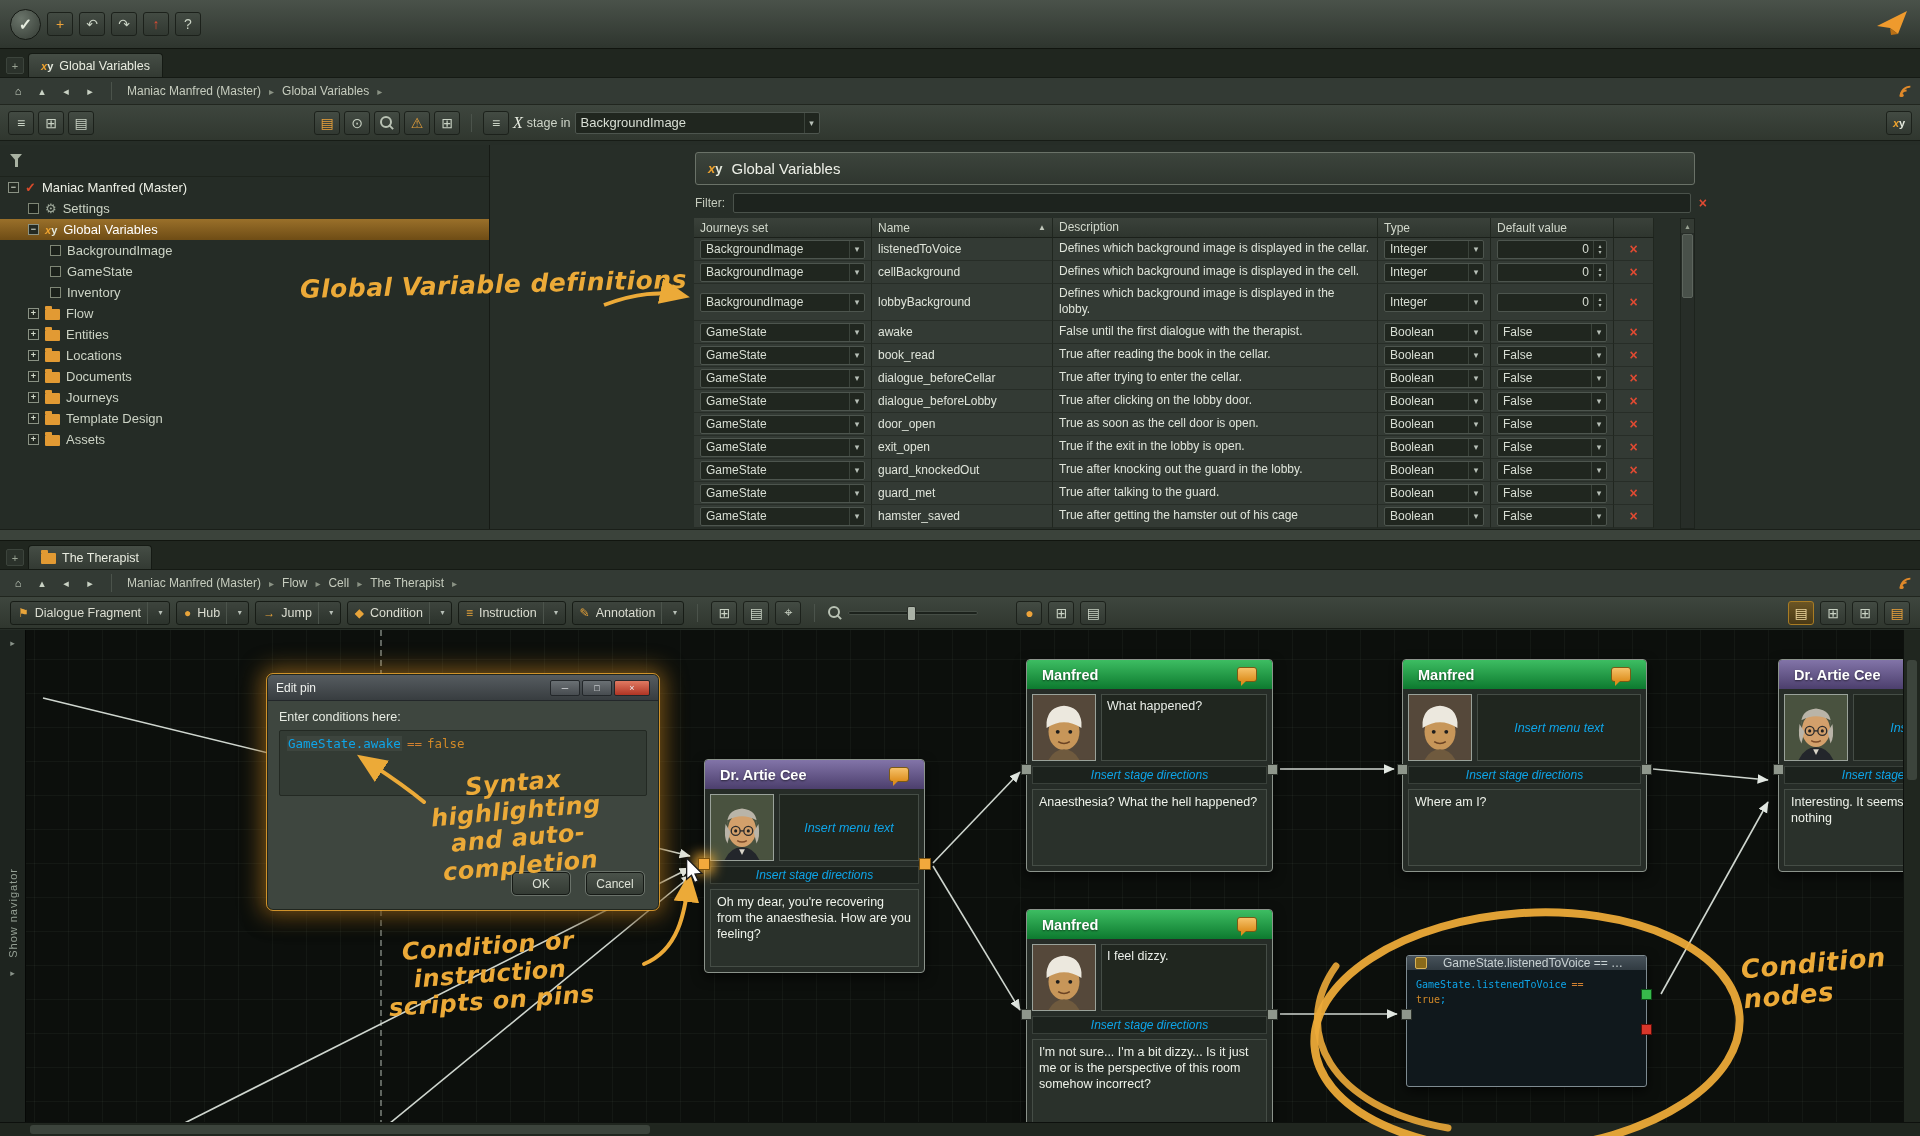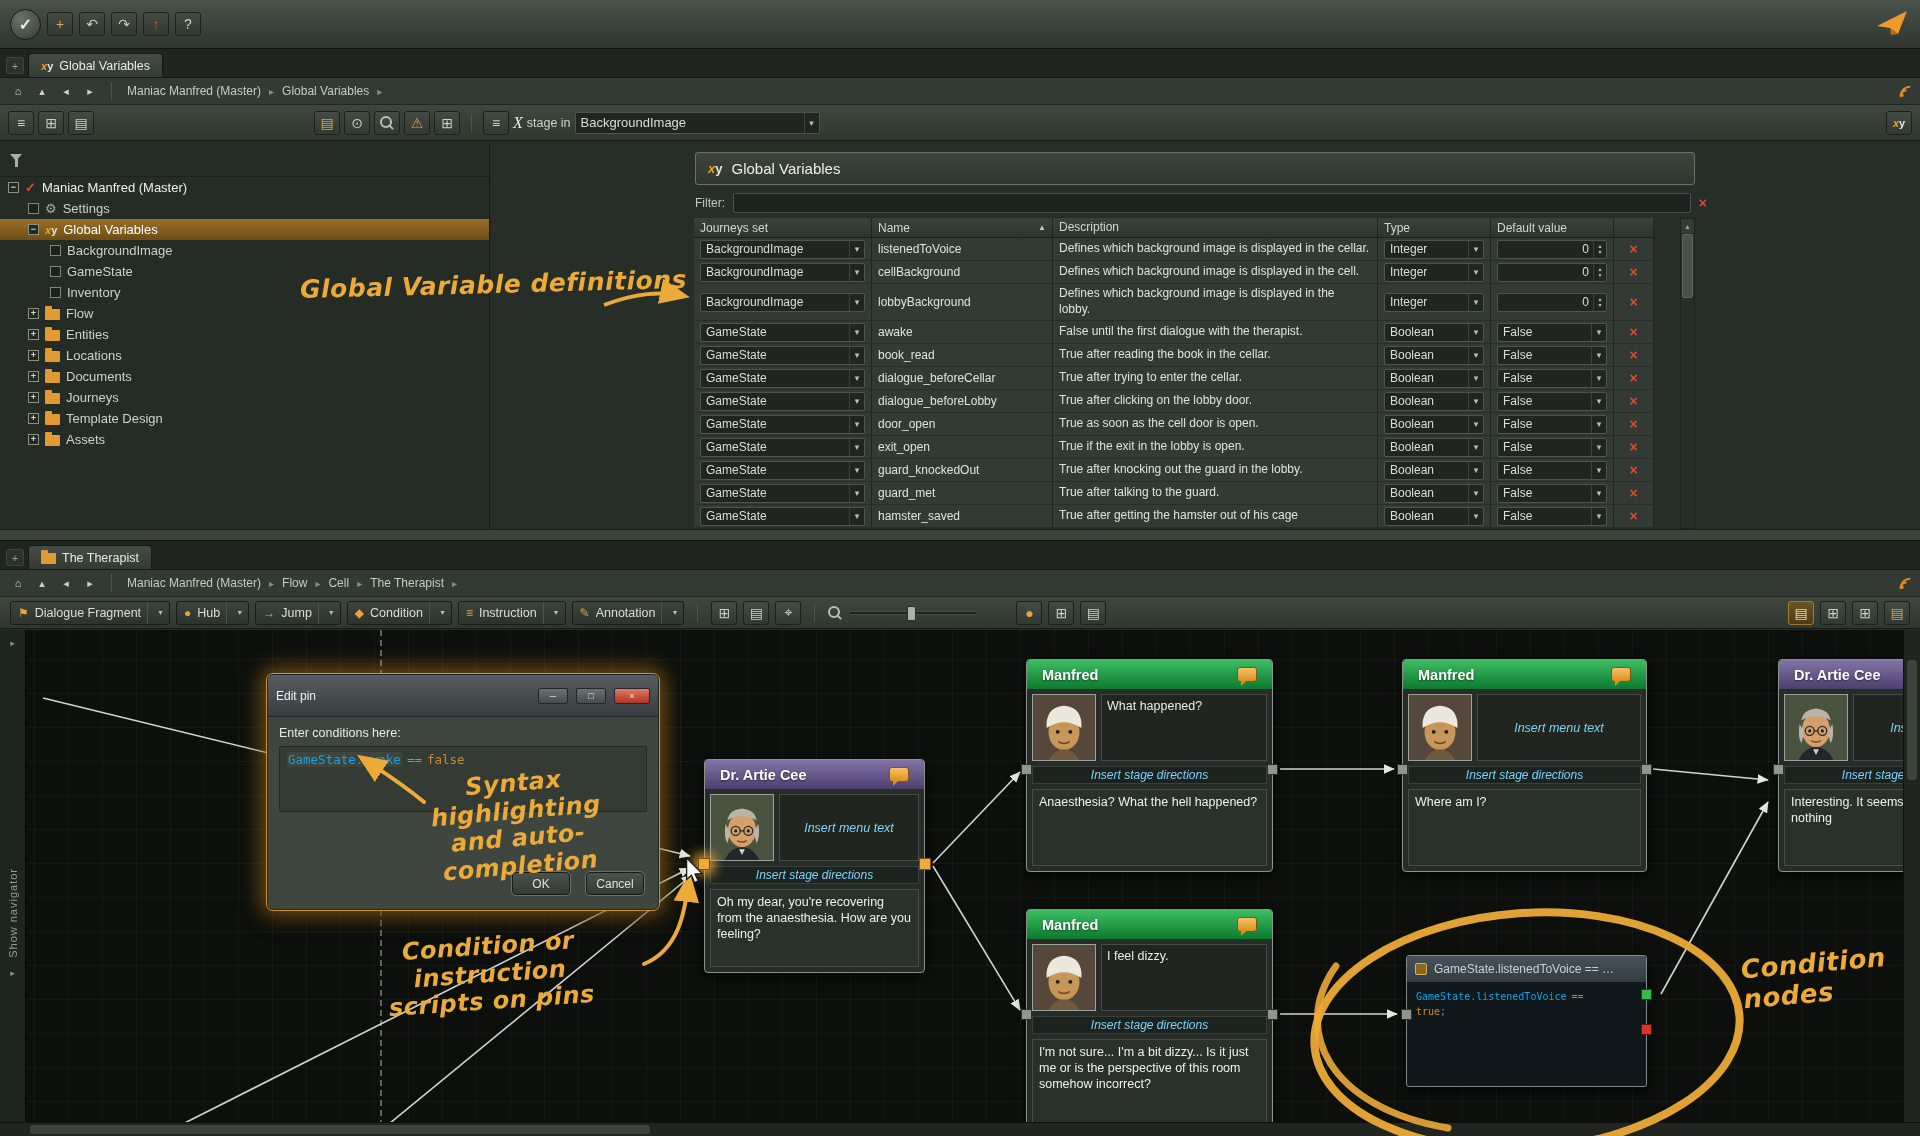--- a/index.html
+++ b/index.html
@@ -136,46 +136,46 @@
 .nhead.manfred{background:linear-gradient(#3dbd62,#0d7a2f)}
 .nhead.artie{background:linear-gradient(#8274a8,#4c3f6d)}
 .bubble{width:20px;height:15px;background:linear-gradient(#f6c26a,#de8f1f);border:1px solid #7c5a14;border-radius:3px;
   position:relative;margin-left:auto;flex:none}
 .bubble::after{content:"";position:absolute;left:3px;bottom:-5px;border-style:solid;border-width:5px 5px 0 0;
   border-color:#de8f1f transparent transparent transparent}
 .nbody{padding:5px}
 .nrow1{display:flex;gap:5px;height:67px}
 .portrait{width:64px;height:67px;border:1px solid #9aa29a;flex:none;overflow:hidden;background:#49523f}
 .nmenu{flex:1;border:1px solid #454d46;background:#20261f;color:#e9ede7;font-size:12.5px;padding:4px 5px;overflow:hidden}
-.nmenu.ph,.nstage.ph{display:flex;align-items:center;justify-content:center;color:#7dd3fc;font-style:italic}
+.nmenu.ph,.nstage.ph{display:flex;align-items:center;justify-content:center;color:#0ea5e9;font-style:italic}
 .nstage{height:18px;margin-top:5px;border:1px solid #39403a;background:#1c221d;font-size:12px;overflow:hidden}
 .ntext{margin-top:5px;border:1px solid #454d46;background:#2a312b;color:#eef2ea;font-size:12.5px;line-height:1.28;
   padding:4px 6px;overflow:hidden}
 .pin{position:absolute;width:12px;height:12px;background:#8f978c;border:1px solid #2c312b;z-index:6}
 .pin.g{width:11px;height:11px}
 .pin.orange{background:#f2a93c;border-color:#7a5210}
 .pin.selpin{box-shadow:0 0 12px 4px rgba(244,175,55,.85)}
 .pin.green{background:#37b94b;border-color:#0c4d17}
 .pin.redp{background:#d8362a;border-color:#5e0f09}
 
 .cnode{position:absolute;background:#10181c;border:1px solid #7e8b91;border-radius:3px;z-index:3;box-shadow:0 4px 12px rgba(0,0,0,.65)}
-.chead{height:26px;display:flex;align-items:center;gap:7px;padding:0 8px;background:linear-gradient(#47525a,#313b42);
+.chead{height:14px;display:flex;align-items:center;gap:16px;padding:0 8px;background:linear-gradient(#47525a,#313b42);
   color:#c9d2d4;font-size:12px;border-radius:2px 2px 0 0;white-space:nowrap;overflow:hidden}
 .cic{width:12px;height:12px;border:1px solid #d8b35a;background:#8a6a1a;border-radius:2px;flex:none}
 .cbody{padding:8px 9px;font-family:"DejaVu Sans Mono",monospace;font-size:10px;line-height:1.45}
 .code-var{color:#0ea5e9}
 .code-op{color:#d08030;margin:0 5px}
 .code-kw{color:#d08828}
 
 
 #editpin{position:absolute;left:267px;top:44px;width:392px;height:236px;z-index:20;border-radius:6px;
   background:#3e463f;border:1px solid #20261f;outline:1px solid rgba(240,170,50,.8);
   box-shadow:0 0 22px 5px rgba(240,160,40,.5),0 8px 22px rgba(0,0,0,.7)}
-.ep-title{height:42px;border-radius:5px 5px 0 0;background:linear-gradient(#565c60,#383d40);
-  display:flex;align-items:center;padding:0 8px;color:#f0f2ee;font-size:12px;gap:8px;border-bottom:1px solid #23272a}
+.ep-title{height:26px;border-radius:5px 5px 0 0;background:linear-gradient(#565c60,#383d40);
+  display:flex;align-items:center;padding:0 8px;color:#f0f2ee;font-size:12px;gap:2px;border-bottom:1px solid #23272a}
 .ep-title .t{flex:1}
 .wbtn{width:30px;height:16px;border:1px solid #23272a;border-radius:2px;background:linear-gradient(#6a7074,#474c50);
   color:#e8eaec;font-size:9px;display:flex;align-items:center;justify-content:center;cursor:pointer}
 .wbtn.close{background:linear-gradient(#e07a62,#b03424);width:36px}
 .ep-body{padding:9px 11px}
 .ep-prompt{font-size:12.5px;color:#e7ebe2;margin-bottom:6px}
 .ep-code{height:66px;background:#333b34;border:1px solid #232923;border-radius:2px;padding:5px 7px;
   font-family:"DejaVu Sans Mono",monospace;font-size:12.5px}
 .ep-code .code-var{background:rgba(255,255,255,.05);padding:0 1px}
 .ep-btns{position:absolute;right:14px;bottom:14px;display:flex;gap:16px}

